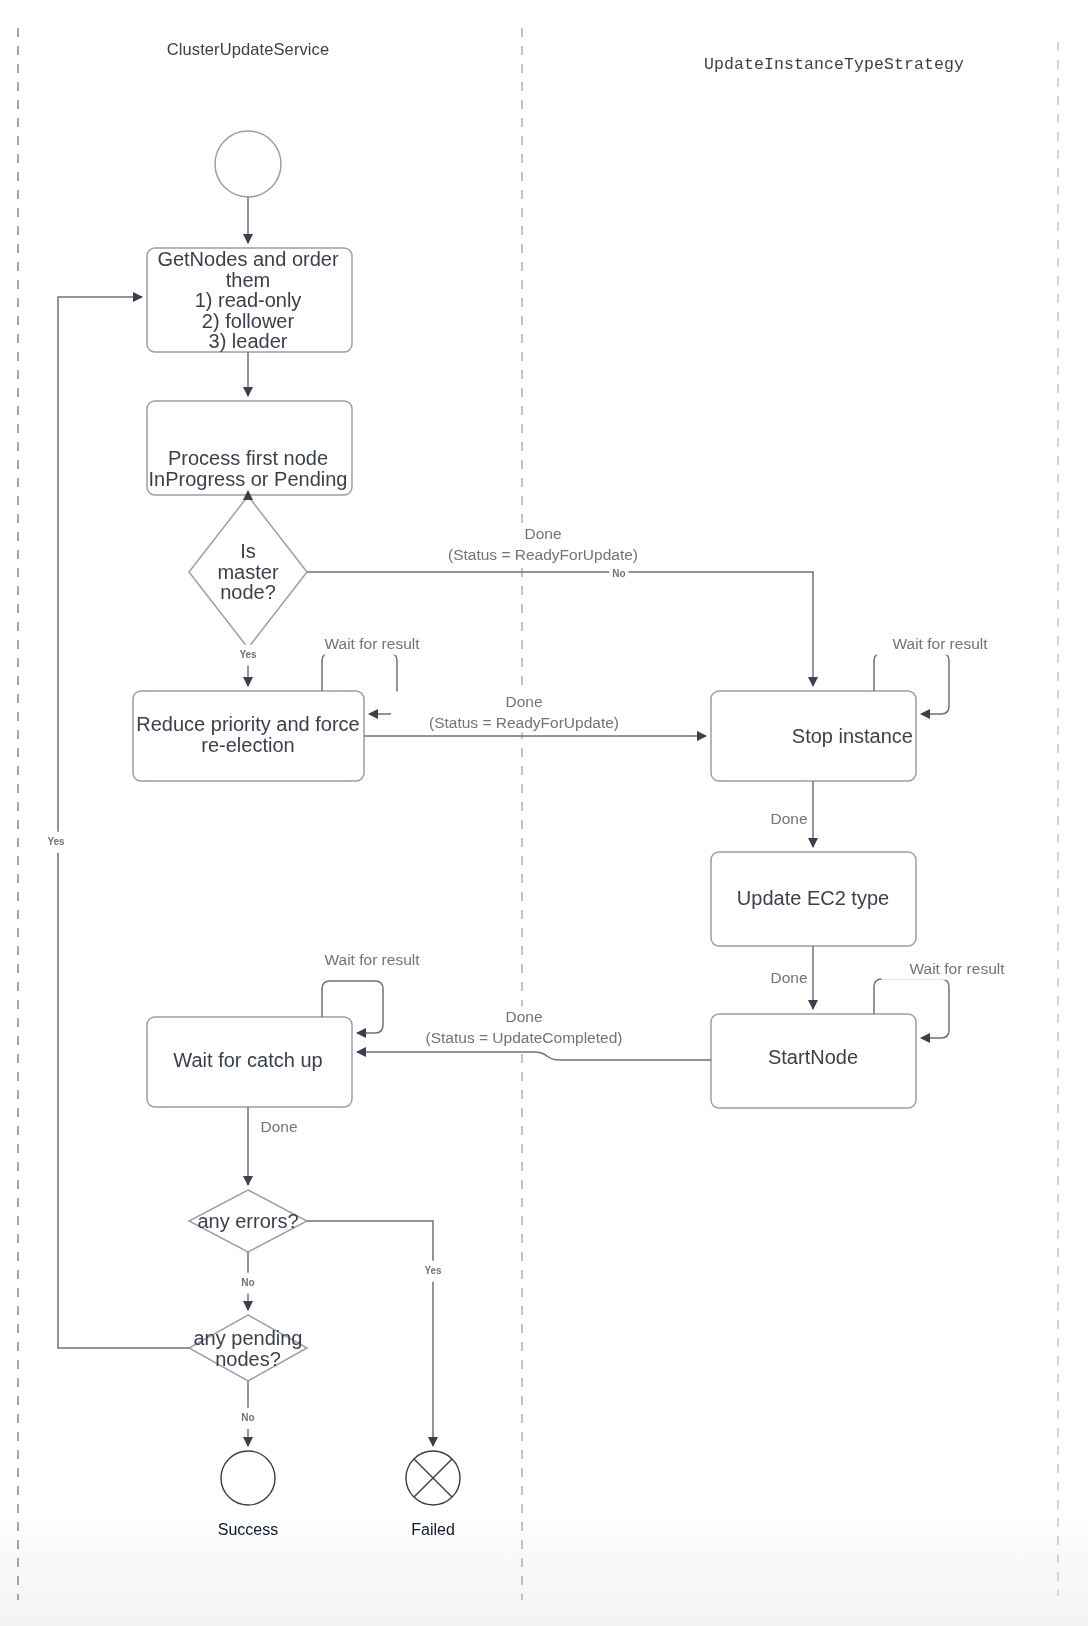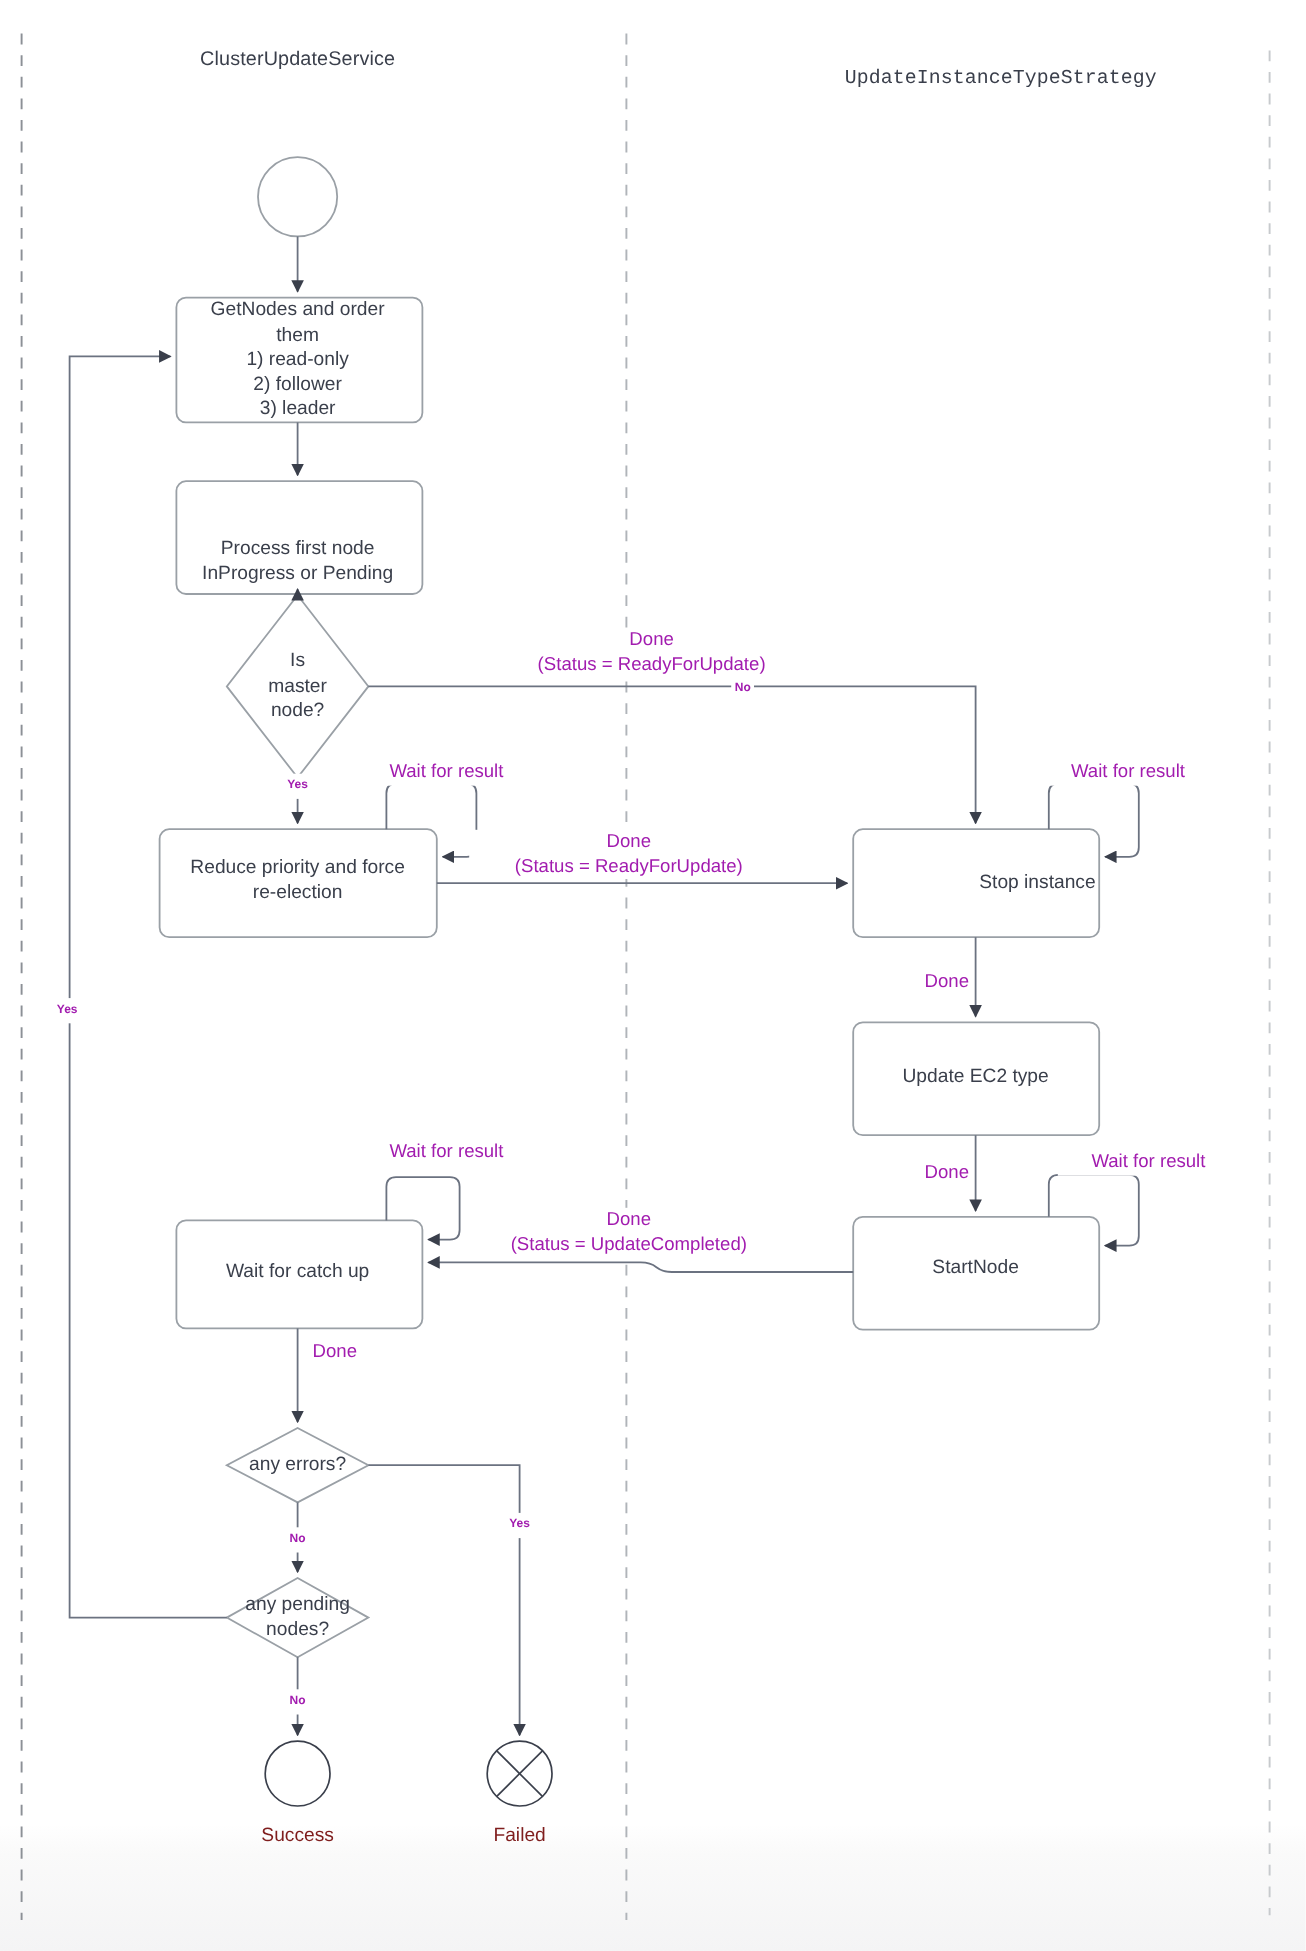--- a/index.html
+++ b/index.html
@@ -9,32 +9,32 @@
     color:#3a3f4b;
     background:linear-gradient(to bottom,#ffffff 0%,#ffffff 93.5%,#fafafa 95%,#f4f4f5 100%);
   }
   #canvas{position:absolute;inset:0;padding-left:27px;}
   svg.layer{position:absolute;top:0;left:0;width:1088px;height:1626px;overflow:visible;}
   .lane-title{
     position:absolute;font-size:16.5px;color:#3a3f4b;white-space:nowrap;
     transform:translateX(-50%);letter-spacing:.1px;
   }
   .nodetext{
-    position:absolute;font-size:16px;line-height:20.5px;color:#3a3f4b;
+    position:absolute;font-size:20px;line-height:20.5px;color:#3a3f4b;
     text-align:center;white-space:pre-line;transform:translate(-50%,-50%);
     pointer-events:none;
   }
   .edgelabel{
-    position:absolute;font-size:15.5px;line-height:20.5px;color:#a21caf;
+    position:absolute;font-size:15.5px;line-height:20.5px;color:#737373;
     text-align:center;white-space:pre-line;transform:translate(-50%,-50%);
     background:#ffffff;padding:0 3px;
   }
   .edgelabel.bold{font-weight:bold;font-size:10px;}
   .termlabel{
-    position:absolute;font-size:16px;color:#7f1d1d;text-align:center;
+    position:absolute;font-size:16px;color:#0f172a;text-align:center;
     transform:translate(-50%,0);white-space:nowrap;
   }
 </style>
 </head>
 <body>
 
 <div id="canvas">
 
   <svg class="layer" viewBox="0 0 1088 1626">
     <defs>

